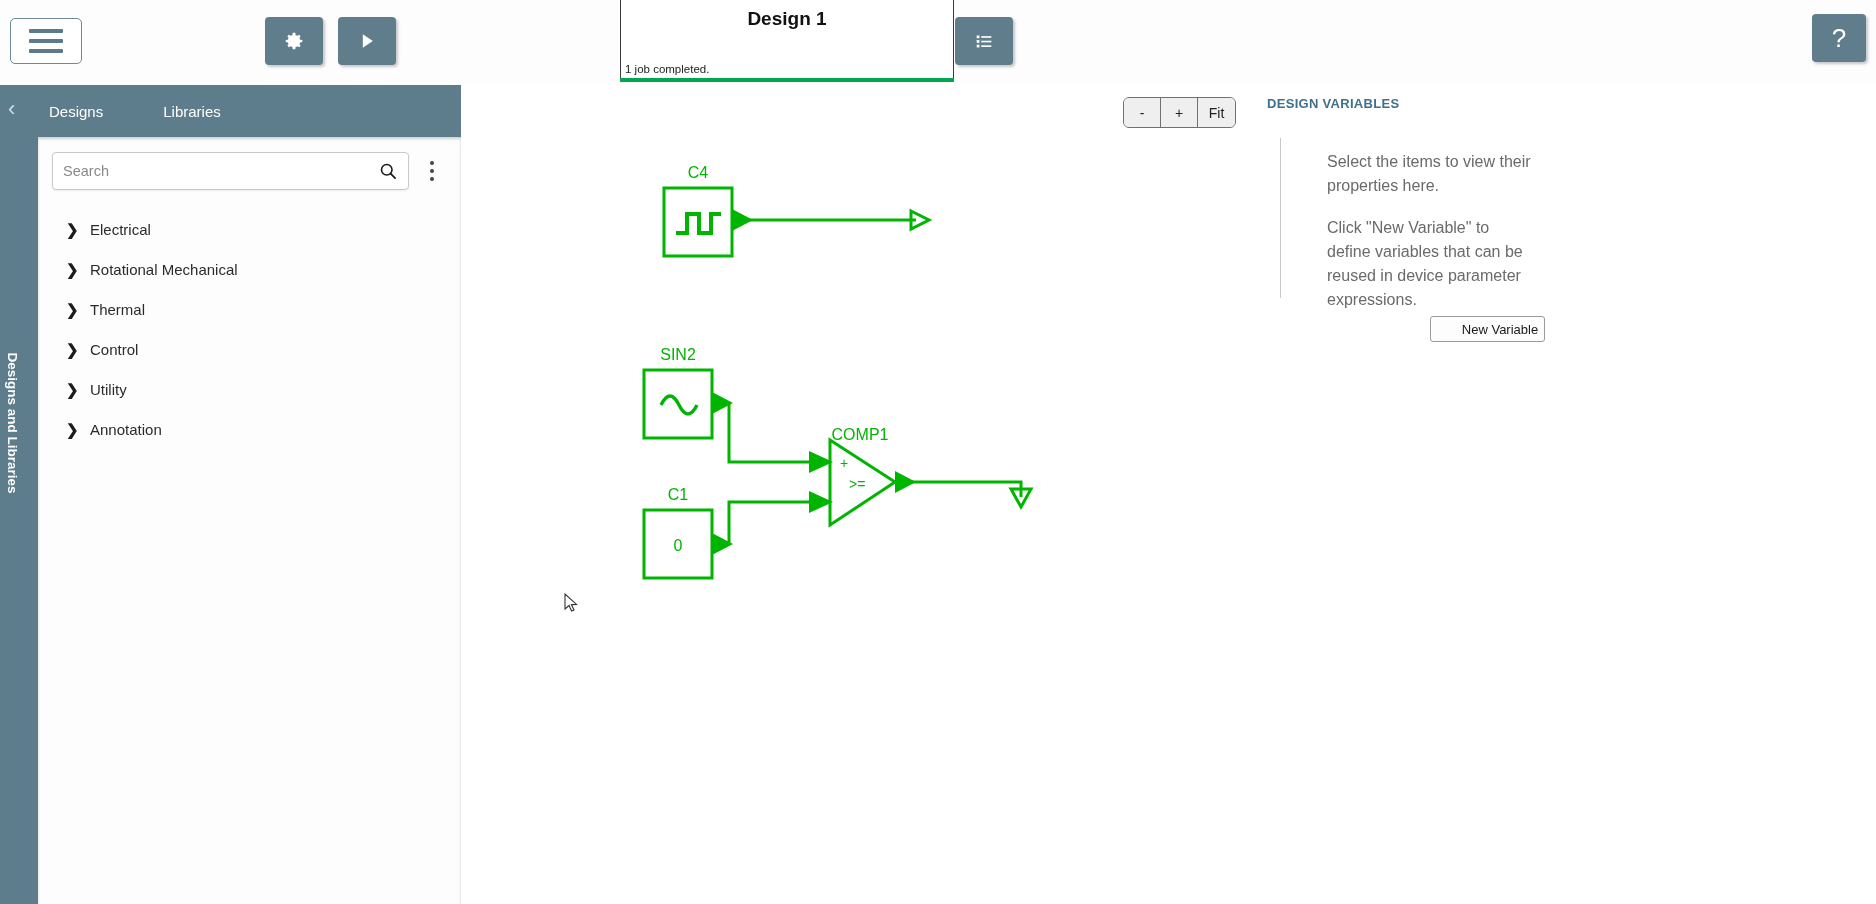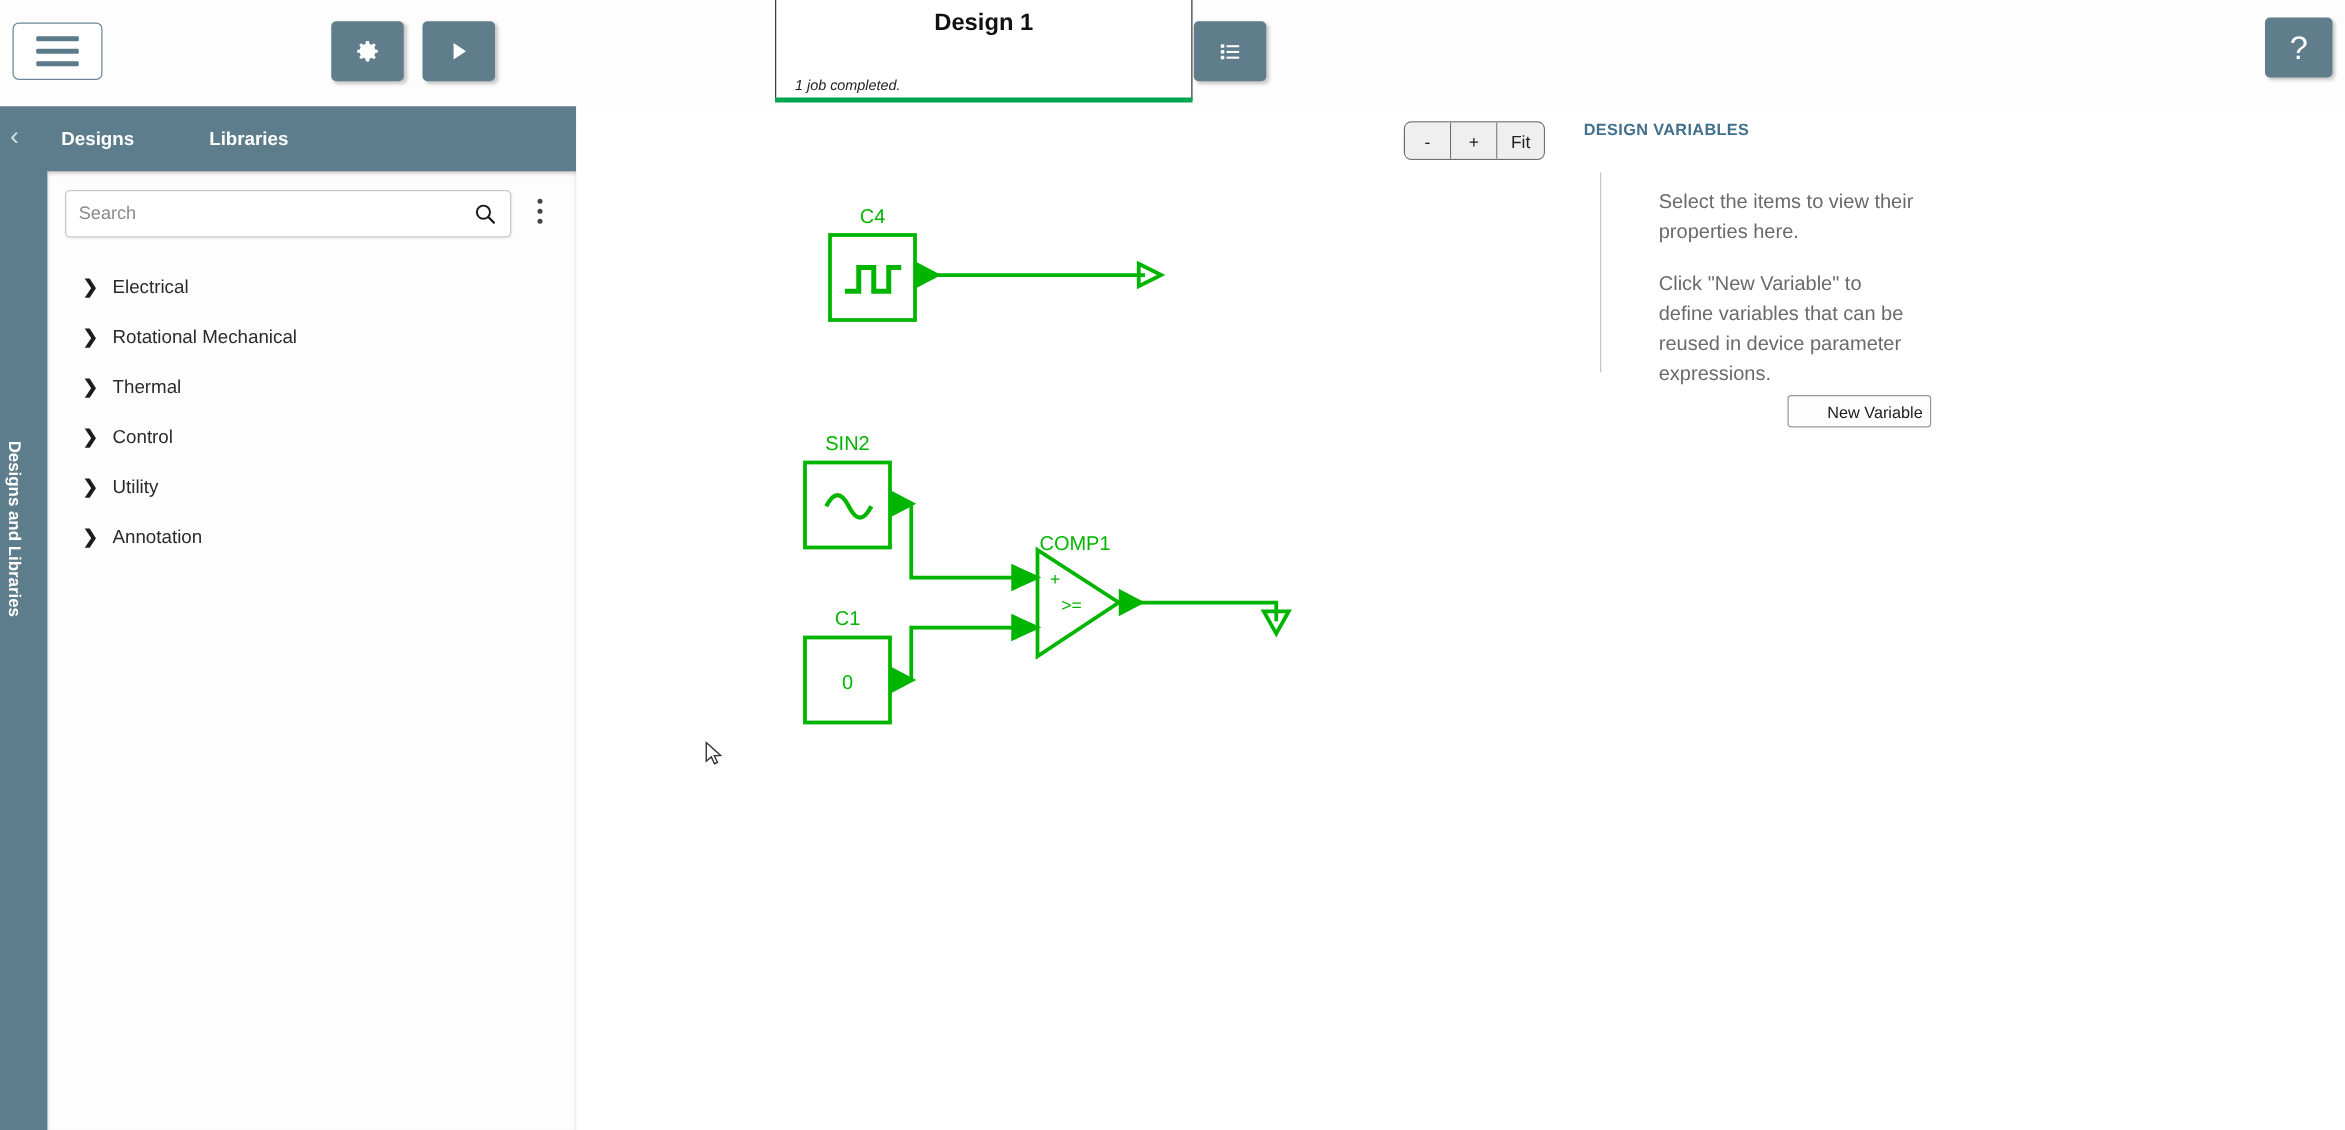--- a/index.html
+++ b/index.html
@@ -50,22 +50,22 @@
     background: #ffffff;
     border-left: 1px solid #3b3b3b;
     border-right: 1px solid #3b3b3b;
     border-top: 1px solid #3b3b3b;
   }
   .notif-title {
     position: absolute; top: 8px; left: 0; width: 100%;
     text-align: center; font-size: 19px; font-weight: bold; color: #111;
   }
   .notif-msg {
-    position: absolute; bottom: 5px; left: 15px;
-    font-size: 11.5px; color: #222; font-style: italic;
+    position: absolute; bottom: 5px; left: 4px;
+    font-size: 11.5px; color: #222;
   }
   .notif-bar {
     position: absolute; left: 620px; top: 78px; width: 334px; height: 4px;
     background: #00a651;
   }
 
   
   .tabs { position: absolute; left: 1100px; top: 50px; height: 50px; display: flex; align-items: flex-start; }
   .tab {
     font-size: 19px; color: #333; padding: 0 22px 12px 22px;
@@ -91,32 +91,32 @@
   .sidebar {
     position: absolute; left: 24px; top: 85px; width: 437px; height: 819px;
     background: #5d7d8c;
   }
   .sb-header { position: relative; height: 52px; display: flex; align-items: center; }
   .collapse-icon {
     position: absolute; left: -16px; top: 14px; width: 20px; height: 22px;
     color: #cfdde3; font-size: 22px; line-height: 20px; cursor: pointer;
   }
   .sb-tab {
-    color: #ffffff; font-size: 15px; font-weight: bold; cursor: pointer;
+    color: #ffffff; font-size: 15px; font-weight: normal; cursor: pointer;
   }
   .sb-tab.designs { margin-left: 25px; }
   .sb-tab.libraries { margin-left: 60px; }
   .sb-body {
     position: absolute; left: 14px; top: 52px; width: 423px; height: 767px;
     background: #fdfdfd;
     box-shadow: inset 0 2px 3px rgba(0,0,0,0.18);
   }
   .search-row {
     position: absolute; top: 15px; left: 14px; width: 396px; height: 38px;
-    display: flex; align-items: flex-start;
+    display: flex; align-items: center;
   }
   .search-box {
     width: 357px; height: 38px;
     background: #ffffff;
     border: 1px solid #c9c9c9; border-radius: 4px;
     display: flex; align-items: center; padding: 0 10px;
     box-shadow: 0 1px 2px rgba(0,0,0,0.07);
   }
   .search-input {
     flex: 1; border: none; outline: none;

